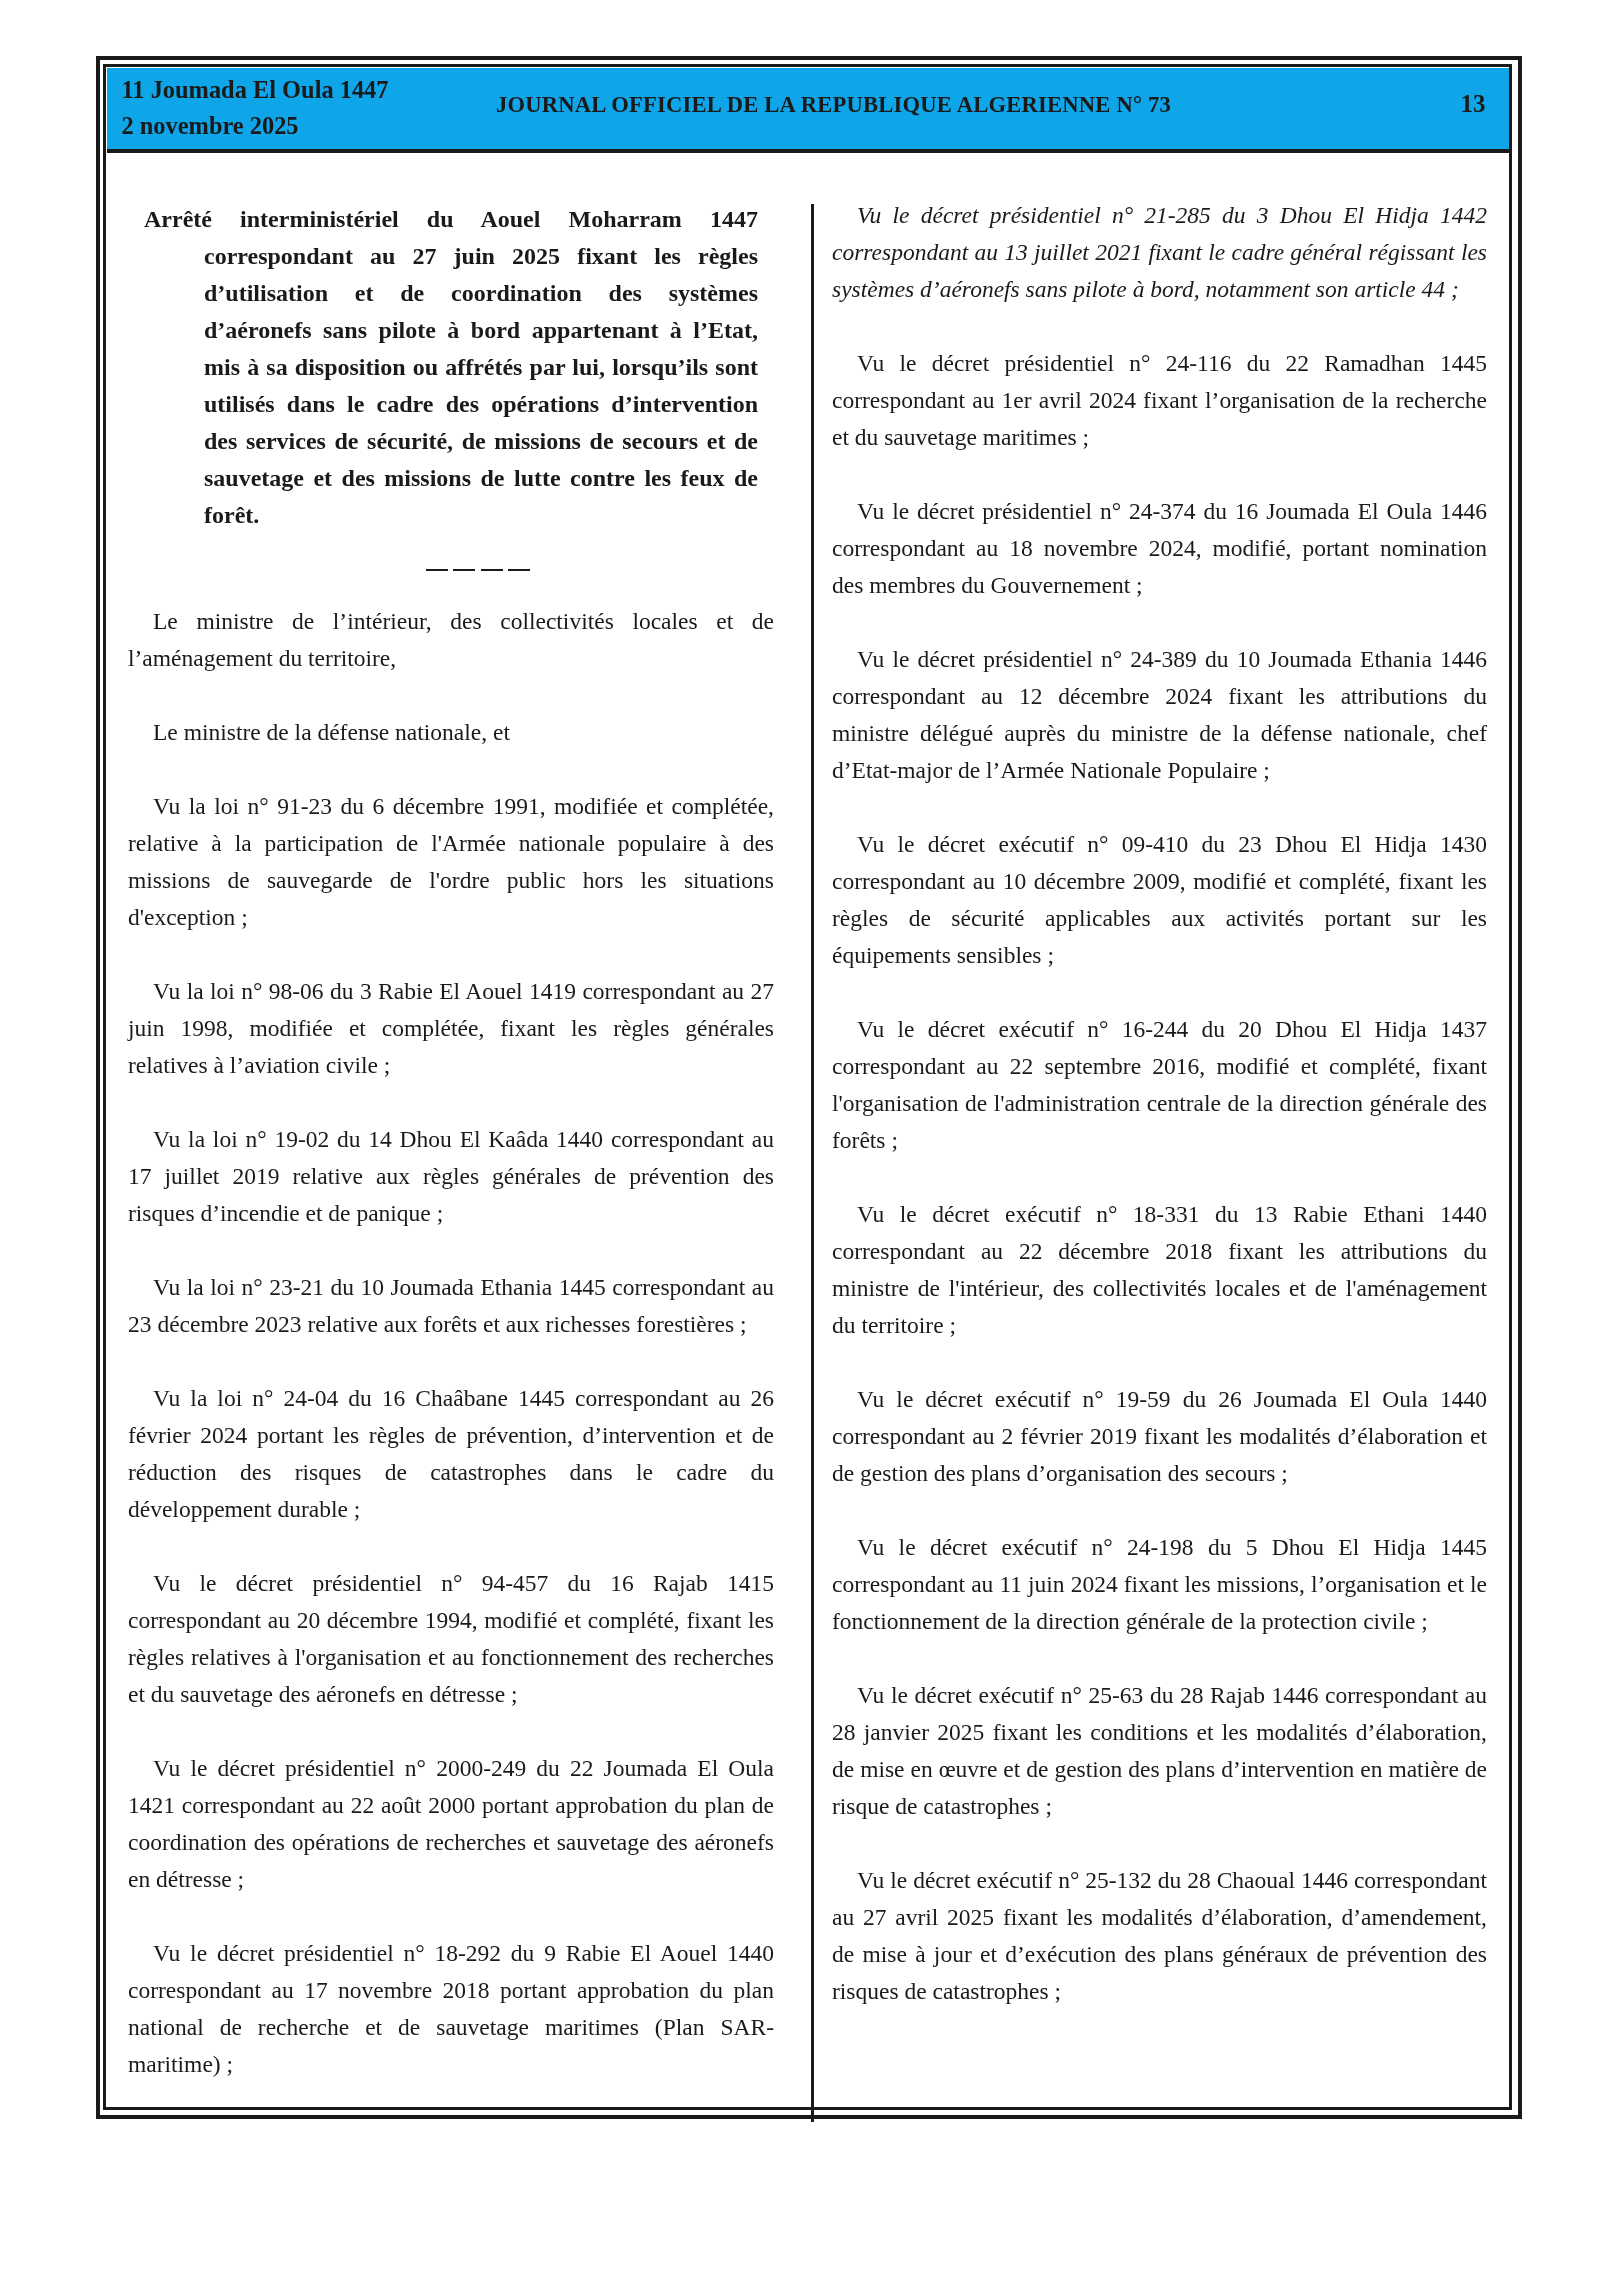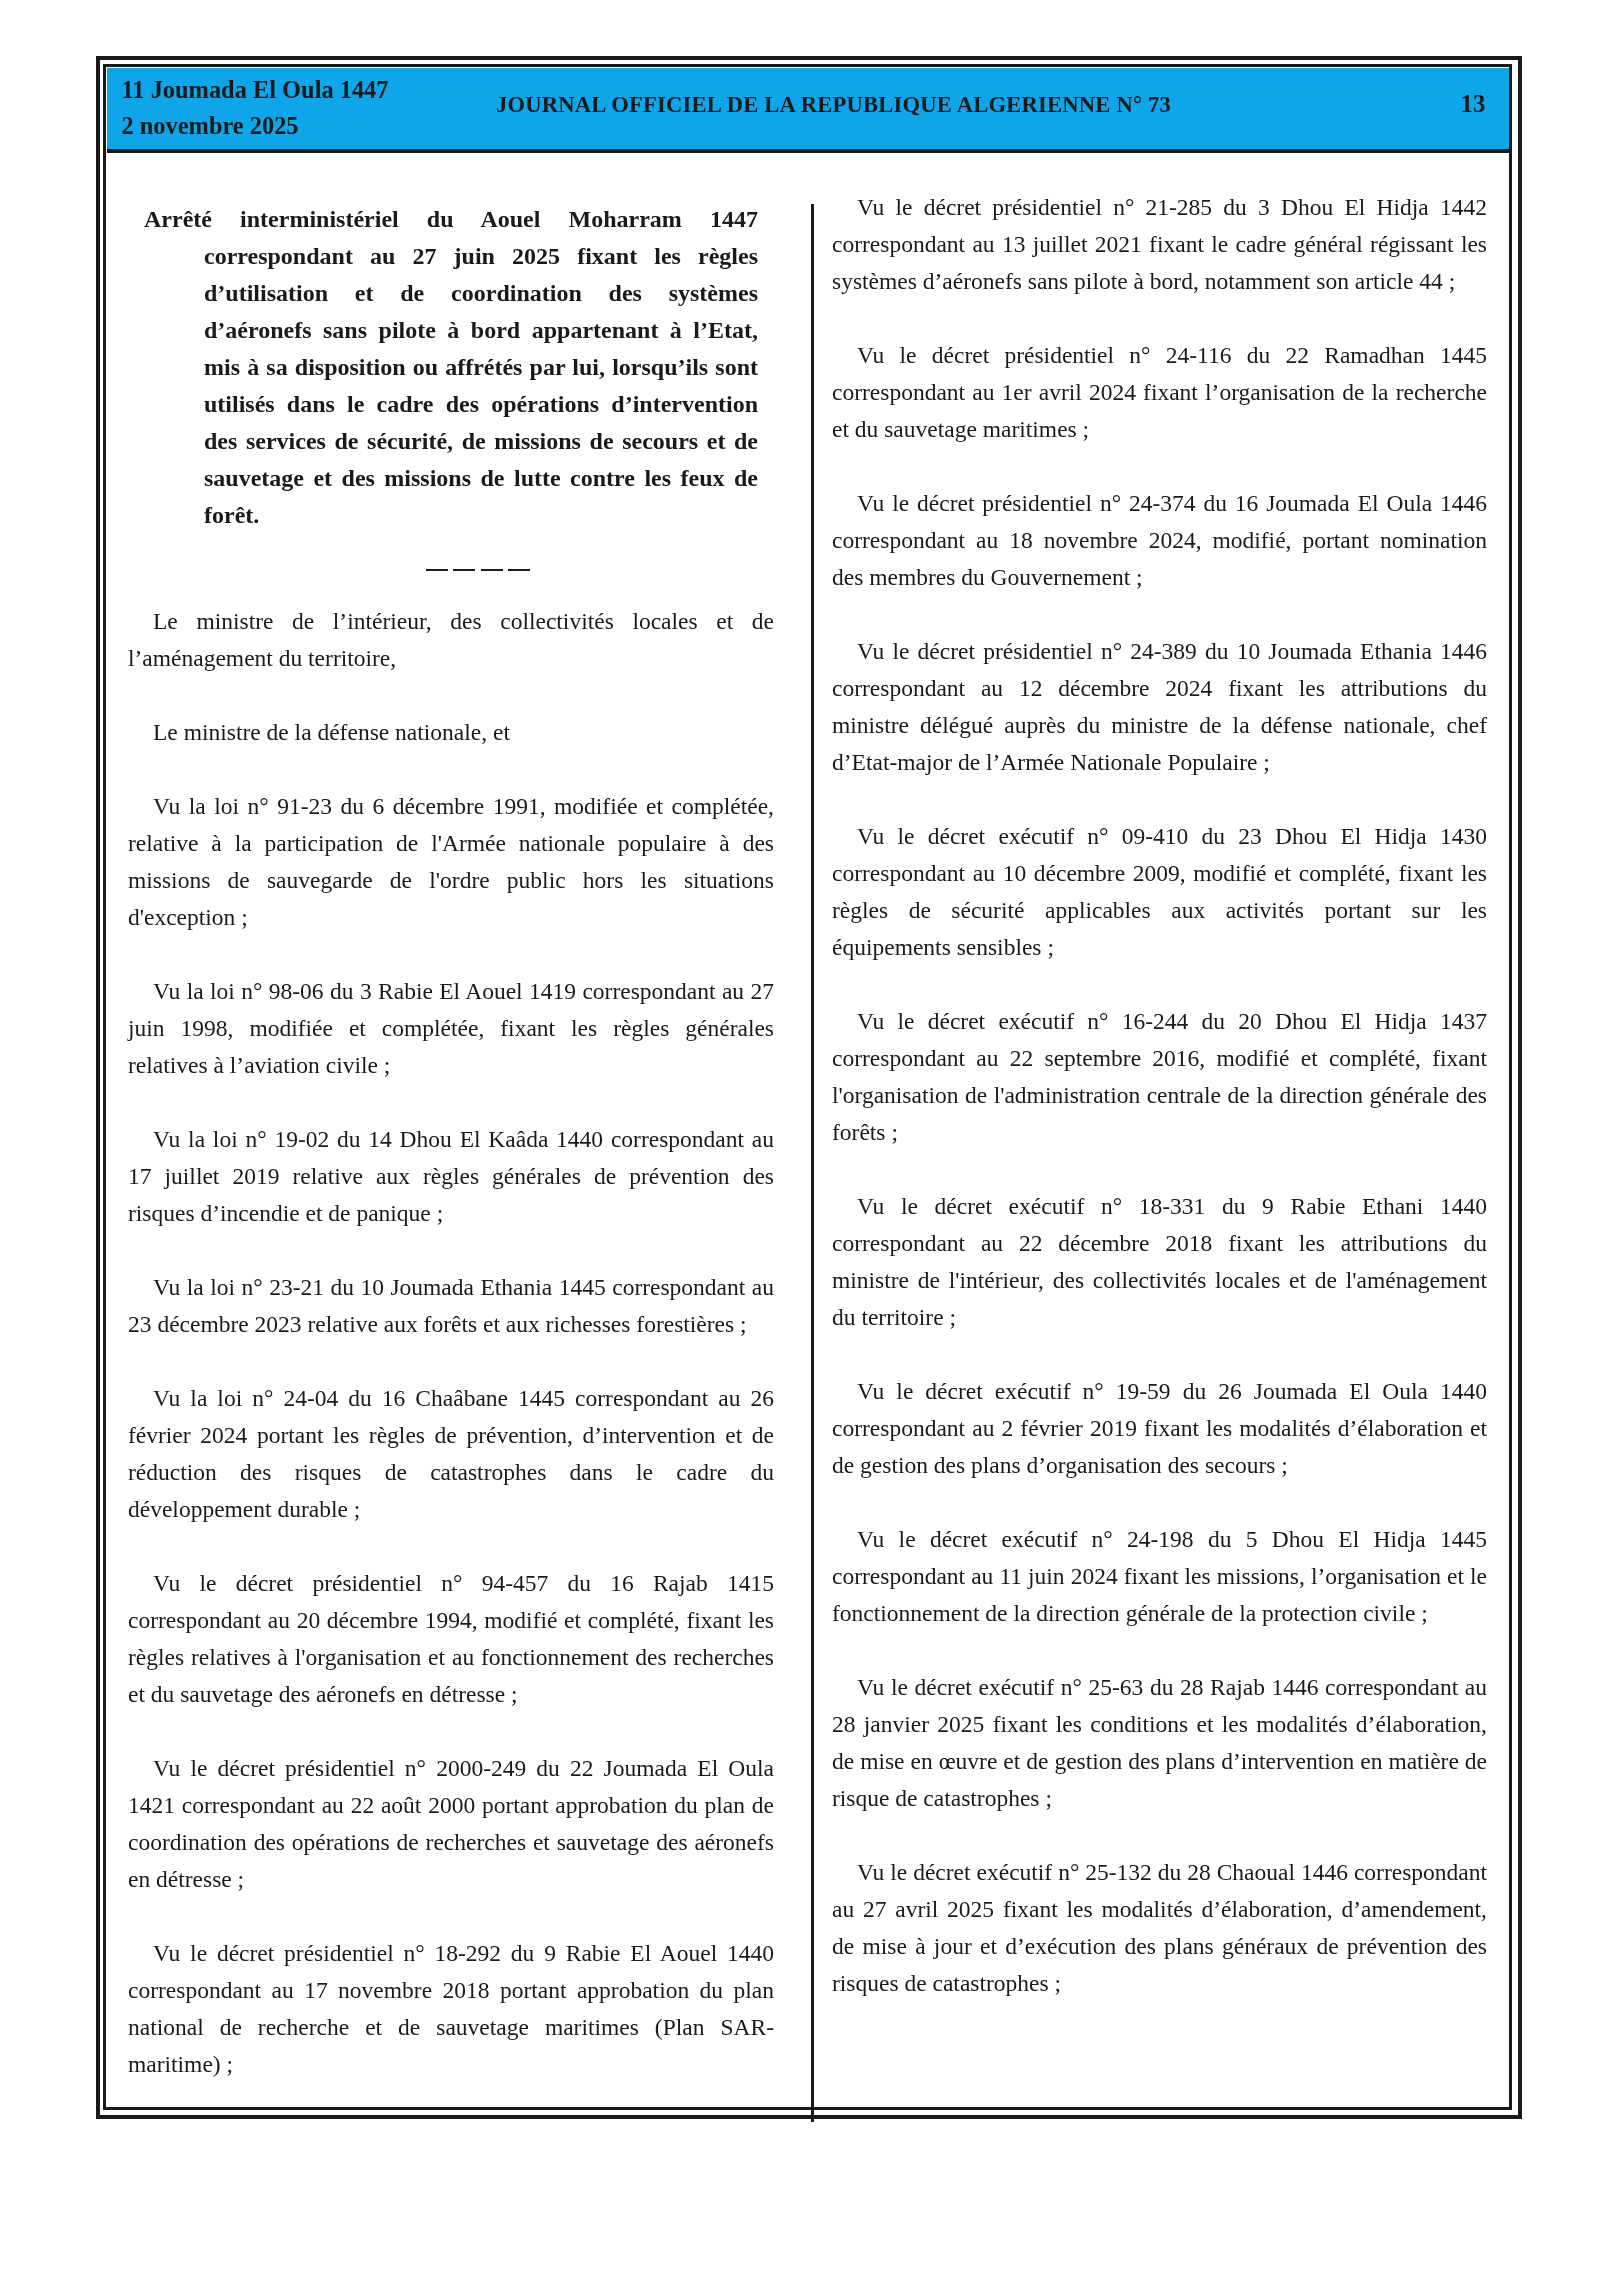--- a/index.html
+++ b/index.html
@@ -113,21 +113,21 @@
       display: inline-block;
       width: 22px;
       height: 1.8px;
       background: #1a1a1a;
     }
     .para {
       margin: 0 0 37px 0;
       text-indent: 25px;
     }
     .first-after-title { margin-top: 14.5px; }
-    .col-right .para:first-child { margin-top: 4px; }
+    .col-right .para:first-child { margin-top: 12px; font-style: italic; }
   </style>
 </head>
 <body>
 
 <div class="outer-frame"></div>
 <div class="inner-frame"></div>
 
 <header class="header-band">
   <div class="header-date">
     <div>11 Joumada El Oula 1447</div>
@@ -162,20 +162,20 @@
 </section>
 
 <section class="column col-right">
   <div id="right-paras">
       <p class="para">Vu le décret présidentiel n° 21-285 du 3 Dhou El Hidja 1442 correspondant au 13 juillet 2021 fixant le cadre général régissant les systèmes d’aéronefs sans pilote à bord, notamment son article 44 ;</p>
       <p class="para">Vu le décret présidentiel n° 24-116 du 22 Ramadhan 1445 correspondant au 1er avril 2024 fixant l’organisation de la recherche et du sauvetage maritimes ;</p>
       <p class="para">Vu le décret présidentiel n° 24-374 du 16 Joumada El Oula 1446 correspondant au 18 novembre 2024, modifié, portant nomination des membres du Gouvernement ;</p>
       <p class="para">Vu le décret présidentiel n° 24-389 du 10 Joumada Ethania 1446 correspondant au 12 décembre 2024 fixant les attributions du ministre délégué auprès du ministre de la défense nationale, chef d’Etat-major de l’Armée Nationale Populaire ;</p>
       <p class="para">Vu le décret exécutif n° 09-410 du 23 Dhou El Hidja 1430 correspondant au 10 décembre 2009, modifié et complété, fixant les règles de sécurité applicables aux activités portant sur les équipements sensibles ;</p>
       <p class="para">Vu le décret exécutif n° 16-244 du 20 Dhou El Hidja 1437 correspondant au 22 septembre 2016, modifié et complété, fixant l'organisation de l'administration centrale de la direction générale des forêts ;</p>
-      <p class="para">Vu le décret exécutif n° 18-331 du 9 Rabie Ethani 1440 correspondant au 22 décembre 2018 fixant les attributions du ministre de l'intérieur, des collectivités locales et de l'aménagement du territoire ;</p>
+      <p class="para">Vu le décret exécutif n° 18-331 du 13 Rabie Ethani 1440 correspondant au 22 décembre 2018 fixant les attributions du ministre de l'intérieur, des collectivités locales et de l'aménagement du territoire ;</p>
       <p class="para">Vu le décret exécutif n° 19-59 du 26 Joumada El Oula 1440 correspondant au 2 février 2019 fixant les modalités d’élaboration et de gestion des plans d’organisation des secours ;</p>
       <p class="para">Vu le décret exécutif n° 24-198 du 5 Dhou El Hidja 1445 correspondant au 11 juin 2024 fixant les missions, l’organisation et le fonctionnement de la direction générale de la protection civile ;</p>
       <p class="para">Vu le décret exécutif n° 25-63 du 28 Rajab 1446 correspondant au 28 janvier 2025 fixant les conditions et les modalités d’élaboration, de mise en œuvre et de gestion des plans d’intervention en matière de risque de catastrophes ;</p>
       <p class="para">Vu le décret exécutif n° 25-132 du 28 Chaoual 1446 correspondant au 27 avril 2025 fixant les modalités d’élaboration, d’amendement, de mise à jour et d’exécution des plans généraux de prévention des risques de catastrophes ;</p>
     </div>
 </section>
 
 
 </body></html>

